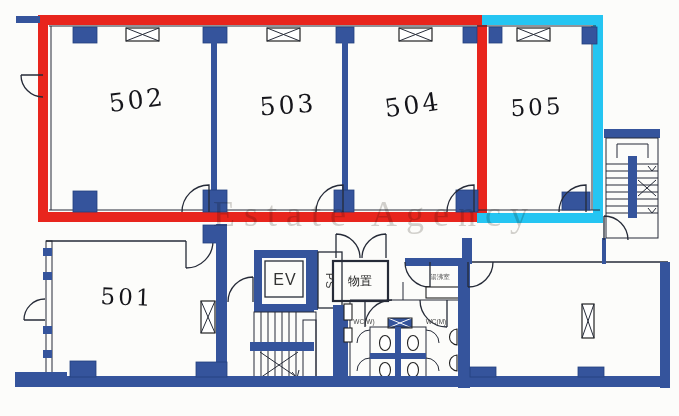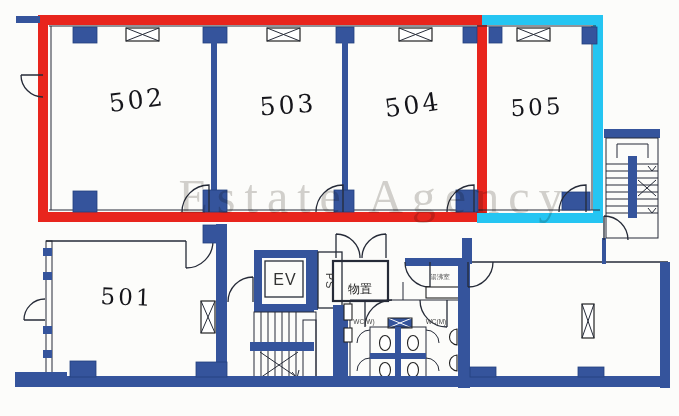--- a/index.html
+++ b/index.html
@@ -29,26 +29,26 @@
   .lbl{position:absolute;transform:translate(-50%,-50%);color:#15151a;white-space:nowrap;}
   .hand{font-family:"DejaVu Serif",serif;font-size:25px;letter-spacing:3px;}
   #lbl-501{left:127px;top:297px;transform:translate(-50%,-50%) rotate(2deg);font-size:23px;}
   #lbl-502{left:137px;top:100px;transform:translate(-50%,-50%) rotate(-7deg);}
   #lbl-503{left:288px;top:105px;transform:translate(-50%,-50%) rotate(-4deg);}
   #lbl-504{left:413px;top:105px;transform:translate(-50%,-50%) rotate(-8deg);}
   #lbl-505{left:537px;top:107px;transform:translate(-50%,-50%) rotate(-3deg);font-size:23px;}
   #lbl-ev{left:285px;top:280px;font-size:16px;letter-spacing:1px;color:#333;}
   #lbl-ps{left:330px;top:281px;font-size:11px;color:#333;
           transform:translate(-50%,-50%) rotate(90deg);letter-spacing:1px;}
-  #lbl-storage{left:360px;top:281px;font-size:12px;color:#222;margin-top:8px;}
+  #lbl-storage{left:360px;top:281px;font-size:12px;color:#222;}
   #lbl-kitchen{left:440px;top:277px;font-size:6.5px;color:#555;}
   #lbl-wcw{left:364px;top:321px;font-size:6.5px;color:#444;}
   #lbl-wcm{left:436px;top:321px;font-size:6.5px;color:#444;}
-  #watermark{position:absolute;left:375px;top:196px;transform:translate(-50%,-50%);
-             font-family:"Liberation Serif",serif;font-size:48px;letter-spacing:9px;
+  #watermark{position:absolute;left:375px;top:214px;transform:translate(-50%,-50%);
+             font-family:"Liberation Serif",serif;font-size:36px;letter-spacing:9px;
              color:var(--watermark-gray);opacity:.62;mix-blend-mode:multiply;white-space:nowrap;}
 </style>
 </head>
 <body>
 
 <div id="plan">
 <svg width="679" height="416" viewBox="0 0 679 416">
 
   <rect x="43" y="20" width="439" height="197" class="hl-red"></rect>
   <path d="M 482 20 H 598 V 218 H 477" class="hl-cyan"></path>

